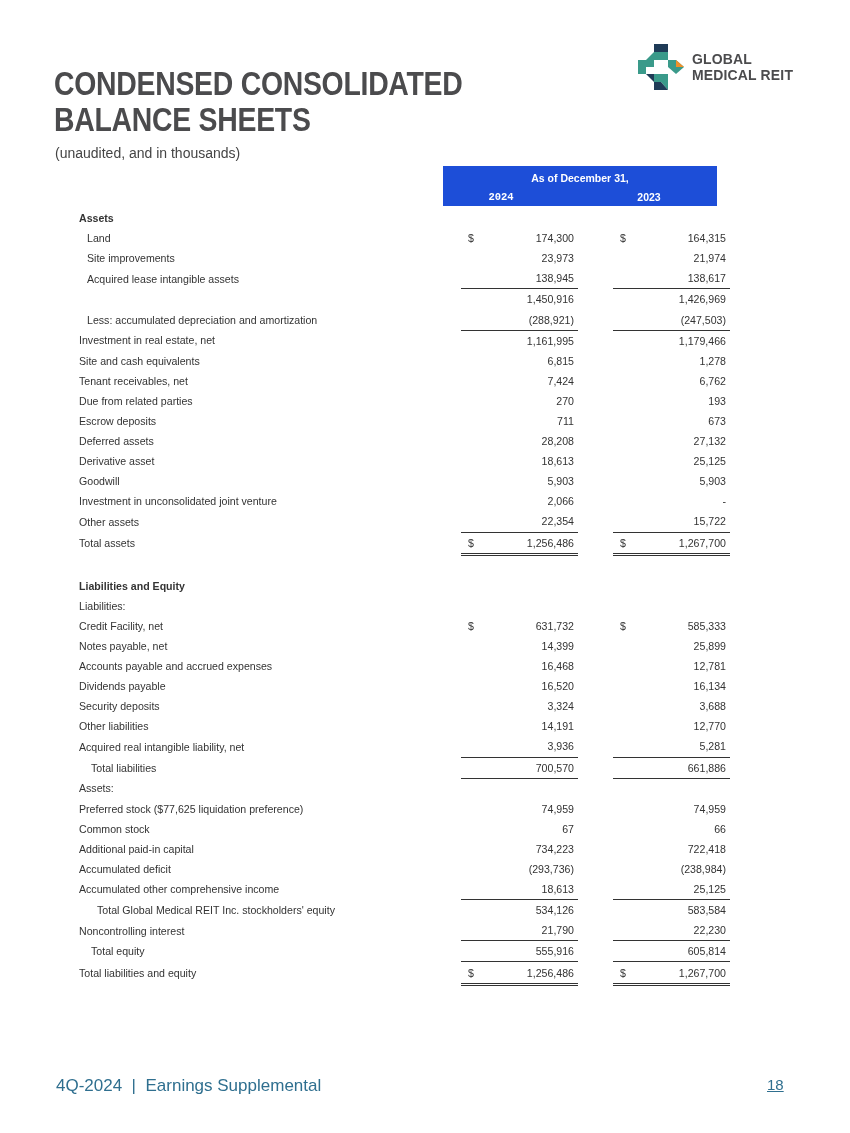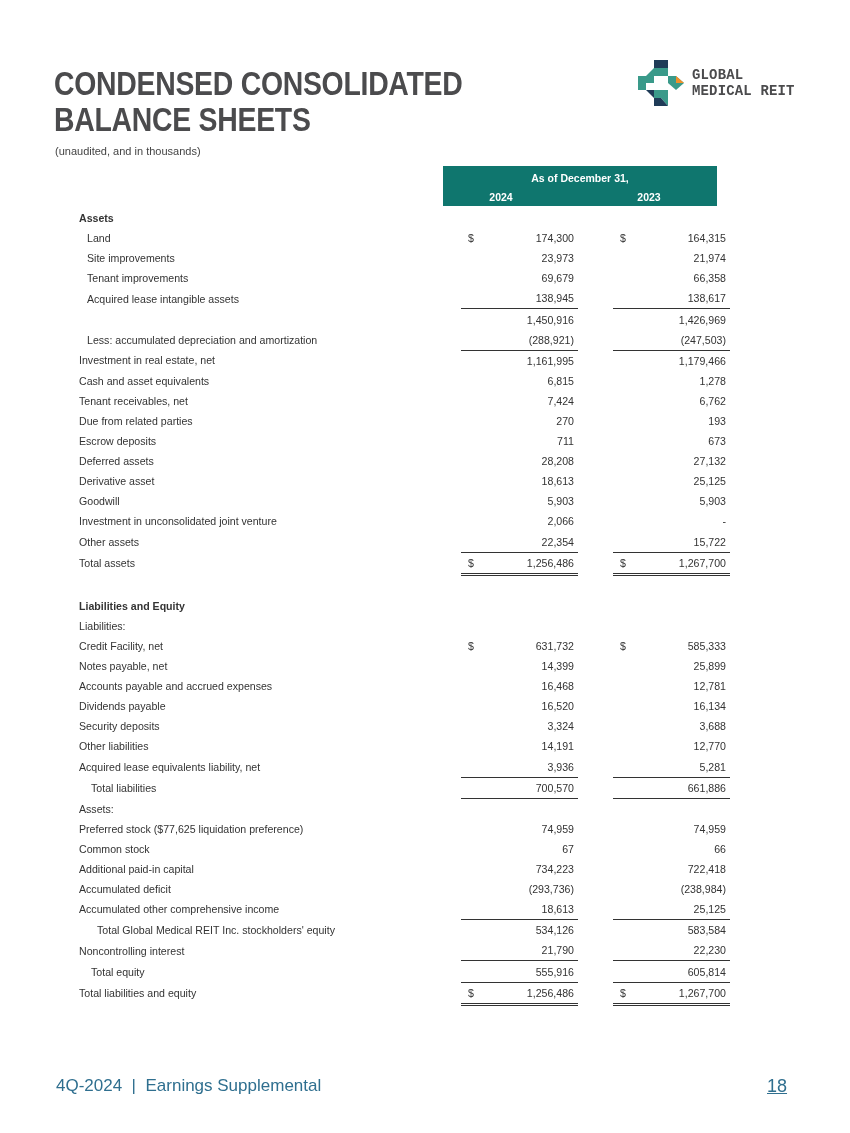--- a/index.html
+++ b/index.html
@@ -2,45 +2,45 @@
 <html><head>
 <meta charset="utf-8">
 <style>
   html, body { margin: 0; padding: 0; background: #ffffff; }
   body { width: 850px; height: 1133px; position: relative; overflow: hidden;
          font-family: "Liberation Sans", "DejaVu Sans", sans-serif; color: #333333; }
   .title { position: absolute; left: 54px; top: 66px; margin: 0;
            font-family: "Liberation Sans", sans-serif; font-weight: bold;
            font-size: 33px; line-height: 36px; color: #4b4b4d; letter-spacing: -0.3px;
            transform: scaleX(0.86); transform-origin: left top; text-transform: uppercase; }
-  .subtitle { position: absolute; left: 55px; top: 145px; font-size: 11px; color: #444; }
-  .logo { position: absolute; left: 636px; top: 58px; display: flex; align-items: center; font-family: Liberation Mono, monospace; }
+  .subtitle { position: absolute; left: 55px; top: 145px; font-size: 14px; color: #444; }
+  .logo { position: absolute; left: 636px; top: 42px; display: flex; align-items: center; }
   .logo svg { width: 50px; height: 50px; }
   .logo-text { margin-left: 6px; font-size: 15.5px; line-height: 16px; font-weight: bold;
                color: #4b4b4d; letter-spacing: 0.2px; transform: scaleX(0.9); transform-origin: left center; }
   .logo-text div { white-space: nowrap; }
   .col-header { position: absolute; left: 443px; top: 166px; width: 274px; height: 40px;
-                background: #0f766e; color: #ffffff; font-size: 10.5px; font-weight: bold; }
+                background: #1d4ed8; color: #ffffff; font-size: 10.5px; font-weight: bold; }
   .col-header .as-of { position: absolute; top: 6px; left: 0; width: 100%; text-align: center; }
   .col-header .yr { position: absolute; top: 25px; width: 60px; text-align: center; }
   table.bs { position: absolute; left: 79px; top: 208px; border-collapse: collapse; }
   table.bs td { height: 20.1px; padding: 0; font-size: 10.6px; vertical-align: middle; white-space: nowrap; }
   td.label { width: 364px; }
   td.cur { width: 22px; text-align: left; padding-left: 7px !important; }
   td.num { width: 84px; text-align: right; padding-right: 0px; }
   td.sp { width: 35px; }
   td.pad { width: 4px; }
   .b { font-weight: bold; }
   .i1 { padding-left: 8px !important; }
   .i2 { padding-left: 12px !important; margin-top: 44px; }
   .i3 { padding-left: 18px !important; }
   tr.ul td.cell { border-bottom: 1px solid #333; }
   tr.dl td.cell { border-bottom: 3px double #333; }
   .footer-left { position: absolute; left: 56px; top: 1076px; font-size: 17px; color: #2f6f8f; }
-  .footer-right { position: absolute; left: 767px; top: 1076px; font-size: 18px; color: #2f6f8f; text-decoration: underline; }
+  .footer-right { position: absolute; left: 767px; top: 1076px; font-size: 15px; color: #2f6f8f; text-decoration: underline; }
 </style>
 </head>
 <body>
 
 <h1 class="title">
   <div>CONDENSED CONSOLIDATED</div>
   <div>BALANCE SHEETS</div>
 </h1>
 <div class="subtitle">(unaudited, and in thousands)</div>
 
@@ -60,21 +60,21 @@
     <polygon points="25,40 32,48 18,48 18,40" fill="#1f3b57"></polygon>
   </svg>
   <div class="logo-text">
     <div>GLOBAL</div>
     <div>MEDICAL REIT</div>
   </div>
 </div>
 
 <div class="col-header">
   <div class="as-of">As of December 31,</div>
-  <div class="yr" style="left:28px;">2024</div>
+  <div class="yr" style="left:28px;font-family:Liberation Mono, monospace;">2024</div>
   <div class="yr" style="left:176px;">2023</div>
 </div>
 
 <table class="bs">
   <tbody id="bs-body">
       <tr>
         <td class="label  b">Assets</td>
         <td class="cur cell"></td>
         <td class="num cell"></td>
         <td class="pad cell"></td>
@@ -96,30 +96,20 @@
       <tr>
         <td class="label i1">Site improvements</td>
         <td class="cur cell"></td>
         <td class="num cell">23,973</td>
         <td class="pad cell"></td>
         <td class="sp"></td>
         <td class="cur cell"></td>
         <td class="num cell">21,974</td>
         <td class="pad cell"></td>
       </tr>
-      <tr>
-        <td class="label i1">Tenant improvements</td>
-        <td class="cur cell"></td>
-        <td class="num cell">69,679</td>
-        <td class="pad cell"></td>
-        <td class="sp"></td>
-        <td class="cur cell"></td>
-        <td class="num cell">66,358</td>
-        <td class="pad cell"></td>
-      </tr>
       <tr class="ul">
         <td class="label i1">Acquired lease intangible assets</td>
         <td class="cur cell"></td>
         <td class="num cell">138,945</td>
         <td class="pad cell"></td>
         <td class="sp"></td>
         <td class="cur cell"></td>
         <td class="num cell">138,617</td>
         <td class="pad cell"></td>
       </tr>
@@ -147,21 +137,21 @@
         <td class="label ">Investment in real estate, net</td>
         <td class="cur cell"></td>
         <td class="num cell">1,161,995</td>
         <td class="pad cell"></td>
         <td class="sp"></td>
         <td class="cur cell"></td>
         <td class="num cell">1,179,466</td>
         <td class="pad cell"></td>
       </tr>
       <tr>
-        <td class="label ">Cash and asset equivalents</td>
+        <td class="label ">Site and cash equivalents</td>
         <td class="cur cell"></td>
         <td class="num cell">6,815</td>
         <td class="pad cell"></td>
         <td class="sp"></td>
         <td class="cur cell"></td>
         <td class="num cell">1,278</td>
         <td class="pad cell"></td>
       </tr>
       <tr>
         <td class="label ">Tenant receivables, net</td>
@@ -337,21 +327,21 @@
         <td class="label ">Other liabilities</td>
         <td class="cur cell"></td>
         <td class="num cell">14,191</td>
         <td class="pad cell"></td>
         <td class="sp"></td>
         <td class="cur cell"></td>
         <td class="num cell">12,770</td>
         <td class="pad cell"></td>
       </tr>
       <tr class="ul">
-        <td class="label ">Acquired lease equivalents liability, net</td>
+        <td class="label ">Acquired real intangible liability, net</td>
         <td class="cur cell"></td>
         <td class="num cell">3,936</td>
         <td class="pad cell"></td>
         <td class="sp"></td>
         <td class="cur cell"></td>
         <td class="num cell">5,281</td>
         <td class="pad cell"></td>
       </tr>
       <tr class="ul">
         <td class="label i2">Total liabilities</td>

